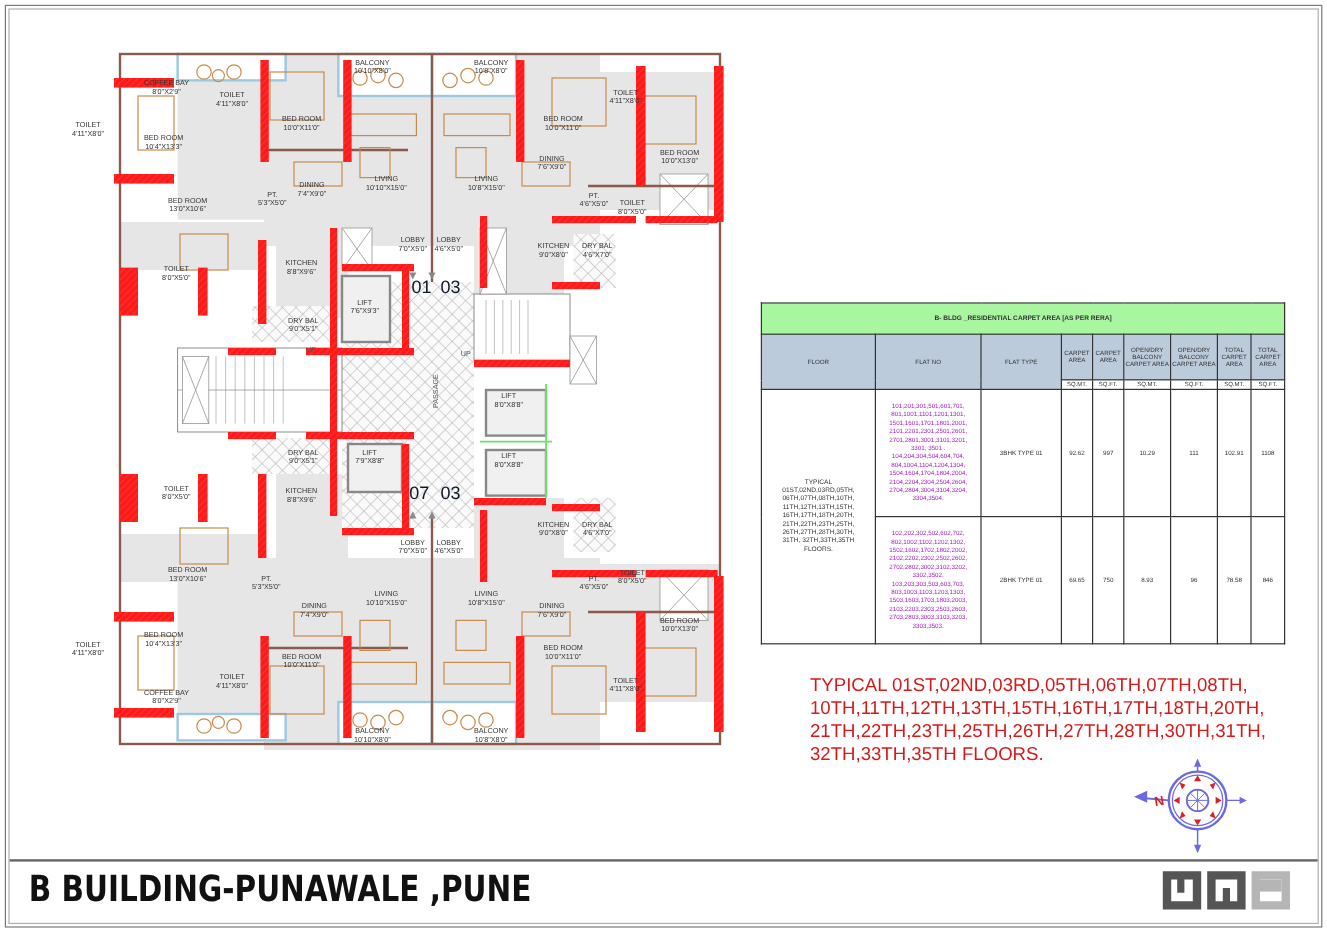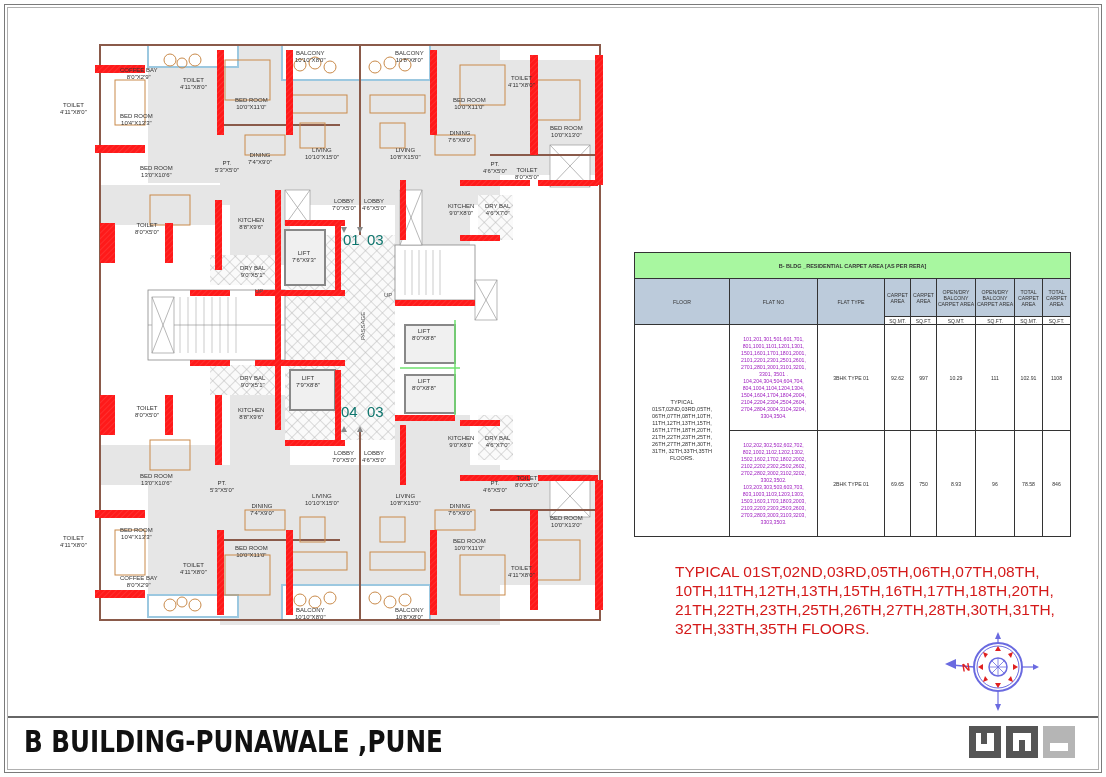--- a/index.html
+++ b/index.html
@@ -5,21 +5,21 @@
   * { box-sizing: border-box; margin: 0; padding: 0; }
   body { width: 1106px; height: 777px; background: #ffffff; font-family: "Liberation Sans", sans-serif; position: relative; overflow: hidden; }
   .frame { position: absolute; left: 4px; top: 4px; width: 1098px; height: 769px; border: 1px solid #7a7a7a; }
   .frame-inner { position: absolute; left: 7px; top: 7px; width: 1092px; height: 763px; border: 1px solid #b0b0b0; }
   .title-bar { position: absolute; left: 8px; top: 716px; width: 1090px; height: 54px; border-top: 2px solid #666; }
   .title { position: absolute; left: 24px; top: 724px; font-family: "DejaVu Sans", sans-serif; font-weight: bold; font-size: 30px; color: #111; letter-spacing: 0px; transform: scaleX(0.82); transform-origin: left center; }
   .logo { position: absolute; left: 967px; top: 724px; width: 110px; height: 36px; }
 
   .plan { position: absolute; left: 60px; top: 35px; width: 560px; height: 595px; }
   .room-label { position: absolute; font-size: 6px; color: #333; text-align: center; line-height: 7px; white-space: pre; }
-  .unit-no { position: absolute; font-size: 15px; color: #0f766e; font-family: "Liberation Sans", sans-serif; }
+  .unit-no { position: absolute; font-size: 15px; color: #0f172a; font-family: "Liberation Sans", sans-serif; }
 
   .table-wrap { position: absolute; left: 634px; top: 252px; width: 436px; }
   table { border-collapse: collapse; width: 436px; table-layout: fixed; font-size: 5.2px; color: #333; }
   td, th { border: 1px solid #333; text-align: center; vertical-align: middle; font-weight: normal; }
   .t-title { background: #a8f7a0; height: 26px; font-weight: bold; font-size: 5.5px; }
   .t-head { background: #bccbdb; height: 38px; }
   .t-unit { background: #ffffff; height: 8px; font-size: 5px; }
   .t-row td { height: 106px; }
   .flats { color: #a020c0; line-height: 7px; font-size: 5.2px; padding: 0 6px; }
   .floors { line-height: 7px; font-size: 5.5px; padding: 0 4px; }
@@ -237,21 +237,21 @@
     </g>
     <text x="305" y="305" font-size="6" fill="#555" font-family="Liberation Sans, sans-serif" transform="rotate(-90 305 305)">PASSAGE</text>
     <text x="195" y="258" font-size="6" fill="#555" font-family="Liberation Sans, sans-serif">UP</text>
     <text x="324" y="262" font-size="6" fill="#555" font-family="Liberation Sans, sans-serif">UP</text>
   </svg>
 
   
   <span class="unit-no" style="left:283px;top:196px;">01</span>
   <span class="unit-no" style="left:307px;top:196px;">03</span>
   <span class="unit-no" style="left:307px;top:368px;">03</span>
-  <span class="unit-no" style="left:281px;top:368px;">04</span>
+  <span class="unit-no" style="left:281px;top:368px;">07</span>
 
   
   <div class="room-label" style="left:60px;top:32px;"><span>COFFEE BAY</span><br><span>8'0"X2'9"</span></div>
   <div class="room-label" style="left:0px;top:67px;"><span>TOILET</span><br><span>4'11"X8'0"</span></div>
   <div class="room-label" style="left:120px;top:42px;"><span>TOILET</span><br><span>4'11"X8'0"</span></div>
   <div class="room-label" style="left:60px;top:78px;"><span>BED ROOM</span><br><span>10'4"X13'3"</span></div>
   <div class="room-label" style="left:175px;top:62px;"><span>BED ROOM</span><br><span>10'0"X11'0"</span></div>
   <div class="room-label" style="left:80px;top:130px;"><span>BED ROOM</span><br><span>13'0"X10'6"</span></div>
   <div class="room-label" style="left:235px;top:15px;"><span>BALCONY</span><br><span>10'10"X8'0"</span></div>
   <div class="room-label" style="left:245px;top:112px;"><span>LIVING</span><br><span>10'10"X15'0"</span></div>

